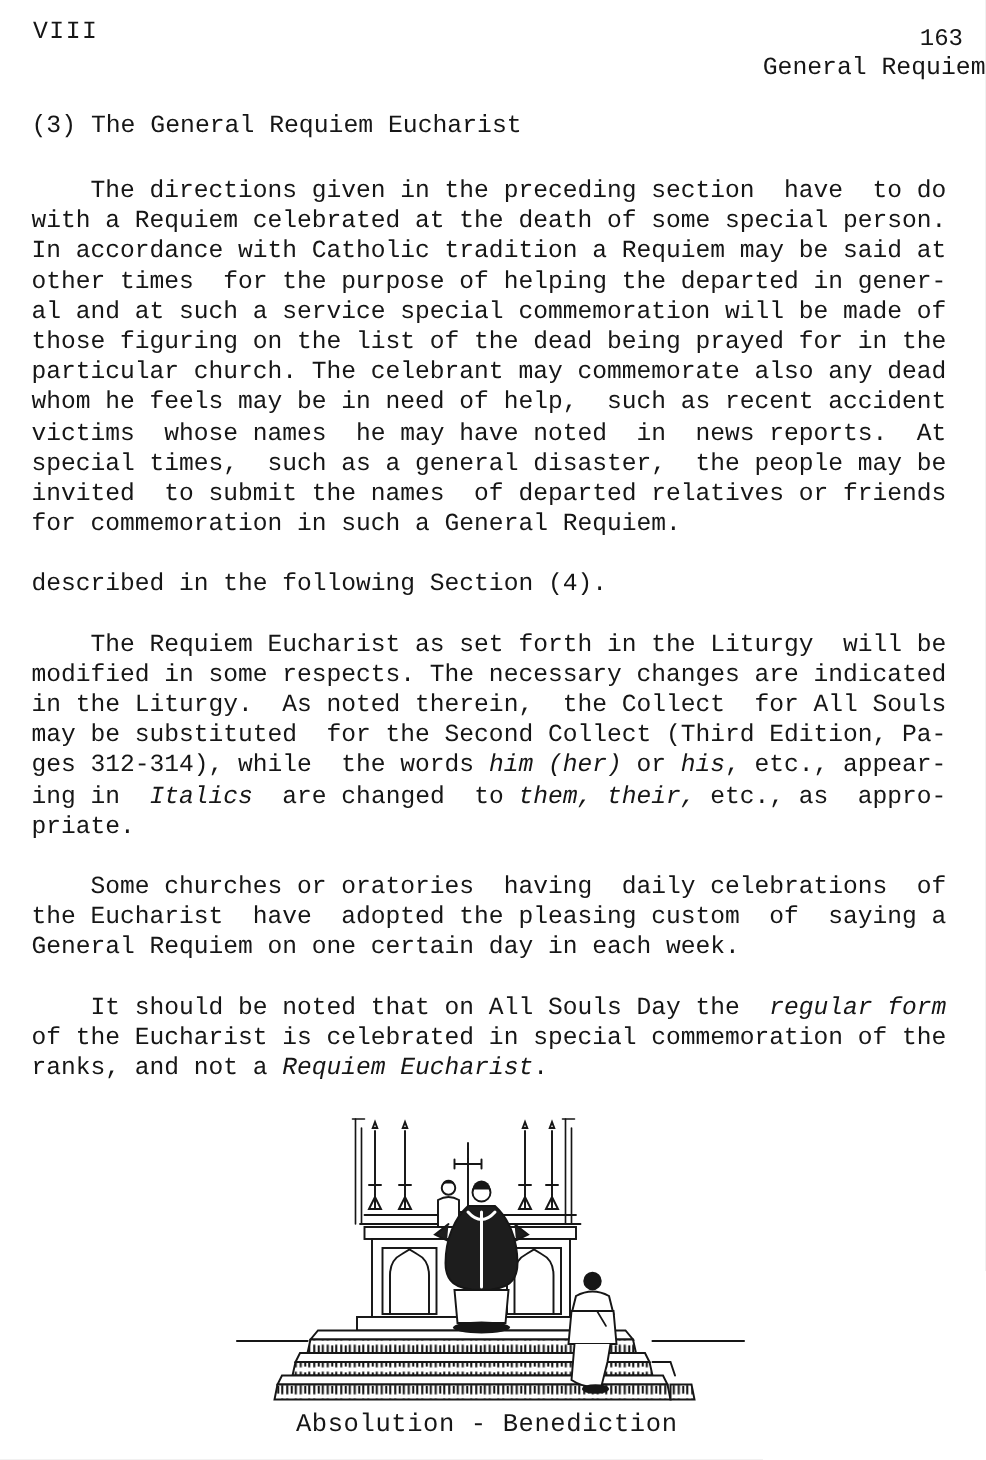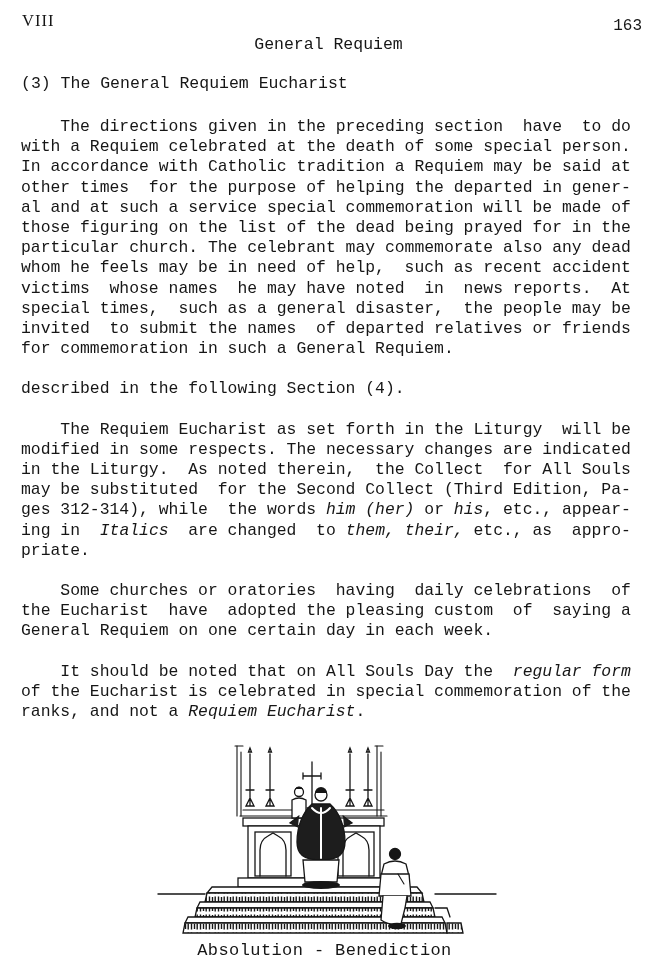--- a/index.html
+++ b/index.html
@@ -7,29 +7,29 @@
     position: relative;
     width: 657px;
     height: 973px;
     background: #ffffff;
     color: #161616;
     font-family: "Liberation Mono", "DejaVu Sans Mono", monospace;
     overflow: hidden;
   }
   .chapter-label {
     position: absolute; left: 22px; top: 11px;
-    font-size: 16.5px; letter-spacing: 1px; font-family: Liberation Serif, serif;
+    font-size: 16.5px; letter-spacing: 1px;
   }
   .page-number {
     position: absolute; right: 15px; top: 17px;
     font-size: 16px;
   }
   .running-title {
     position: absolute; left: 0; top: 35px; width: 657px;
-    text-align: center; font-size: 16.5px;
+    text-align: right; font-size: 16.5px;
   }
   .section-heading {
     position: absolute; left: 21px; top: 74px;
     font-size: 16.5px; white-space: pre;
   }
   .body-text {
     position: absolute; left: 21px; top: 117px;
   }
   .para { margin: 0 0 20px 0; }
   .line {

